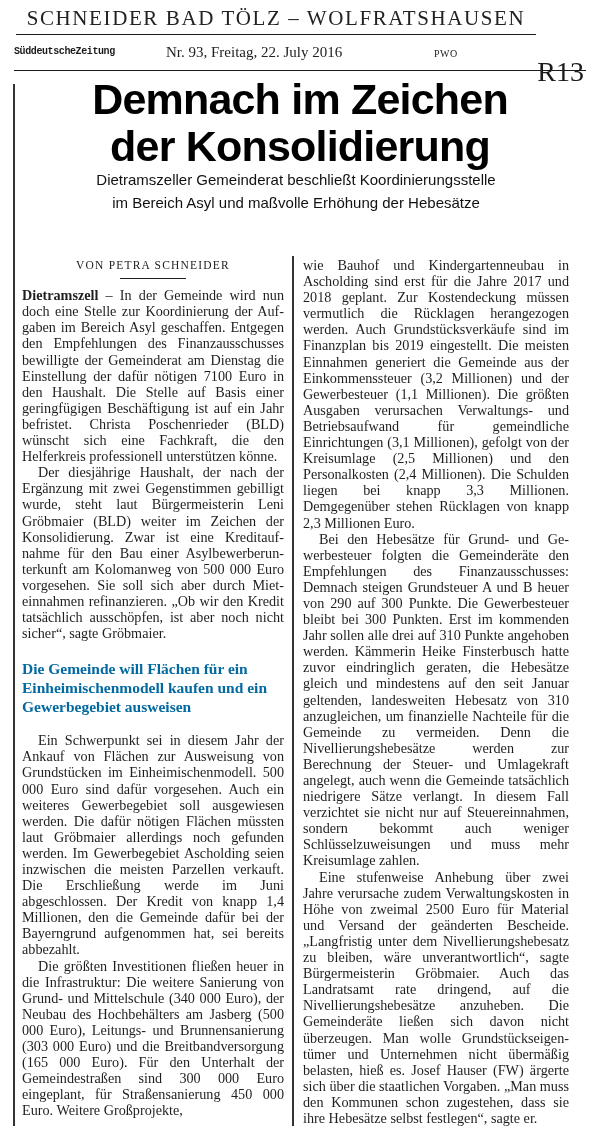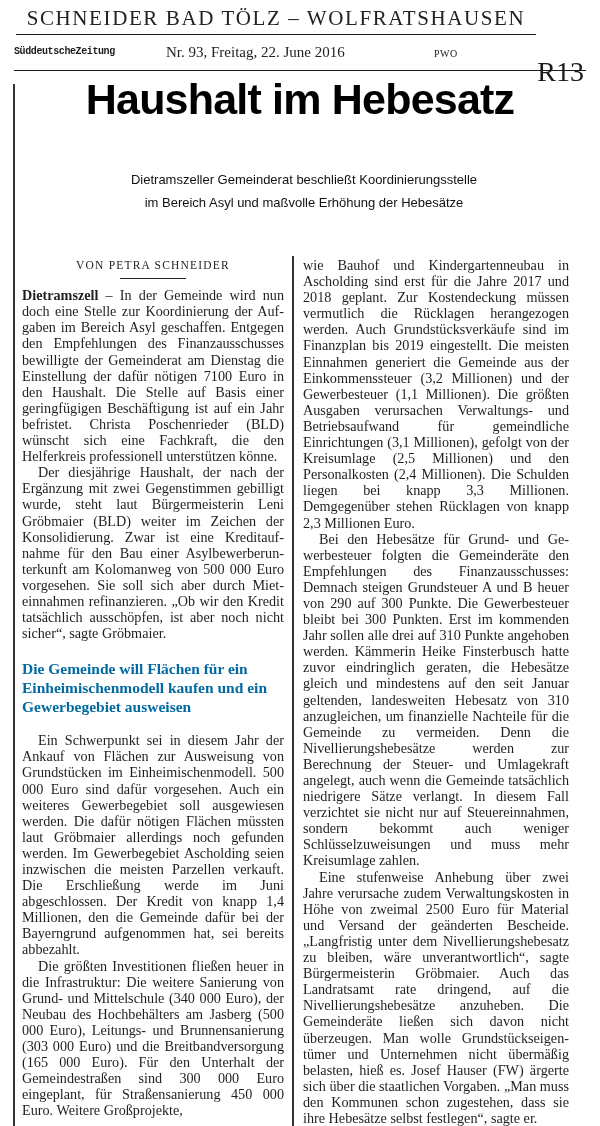--- a/index.html
+++ b/index.html
@@ -23,23 +23,23 @@
   .article-border {
     position: absolute; left: 13px; top: 84px; width: 2px; height: 1042px; background: #333;
   }
   .headline {
     position: absolute; left: 20px; top: 76px; width: 560px;
     text-align: center;
     font-family: "Liberation Sans", sans-serif; font-weight: bold;
     font-size: 43px; line-height: 47px; letter-spacing: -0.8px; color: #000;
   }
   .subhead {
-    position: absolute; left: 24px; top: 168px; width: 560px;
+    position: absolute; left: 16px; top: 168px; width: 560px;
     text-align: center;
-    font-family: "Liberation Sans", sans-serif; font-size: 13px; line-height: 23px; color: #111;
+    font-family: "Liberation Sans", sans-serif; font-size: 15px; line-height: 23px; color: #111;
   }
   .col {
     position: absolute; top: 252px;
     font-family: "Liberation Serif", serif; font-size: 14.2px; line-height: 16.1px;
     text-align: justify; hyphens: manual; color: #1e1e1e;
   }
   .col-left { left: 22px; width: 262px; top: 258px; }
   .col-right { left: 303px; width: 266px; top: 257px; }
   .col-divider { position: absolute; left: 292px; top: 256px; width: 1.5px; height: 870px; background: #333; }
   .byline {
@@ -55,29 +55,30 @@
     margin: 18px 0 16px 0; color: #0369a1;
   }
 </style>
 </head>
 <body>
 
 <div class="masthead">SCHNEIDER BAD TÖLZ – WOLFRATSHAUSEN</div>
 
 <div class="dateline">
   <span class="paper">SüddeutscheZeitung</span>
-  <span class="issue">Nr. 93, Freitag, 22. June 2016</span>
+  <span class="issue">Nr. 93, Freitag, 22. July 2016</span>
   <span class="edition">PWO</span>
   <span class="page">R13</span>
 </div>
 
 <div class="article-border"></div>
 
 <h1 class="headline" style="margin:0;">
-  <span>Haushalt im Hebesatz</span><br>
+  <span>Demnach im Zeichen</span><br>
+  <span>der Konsolidierung</span>
 </h1>
 
 <div class="subhead">
   <span>Dietramszeller Gemeinderat beschließt Koordinierungsstelle</span><br>
   <span>im Bereich Asyl und maßvolle Erhöhung der Hebesätze</span>
 </div>
 
 <div class="col col-left">
   <div class="byline">VON PETRA SCHNEIDER</div>
   <div class="byline-rule"></div>

